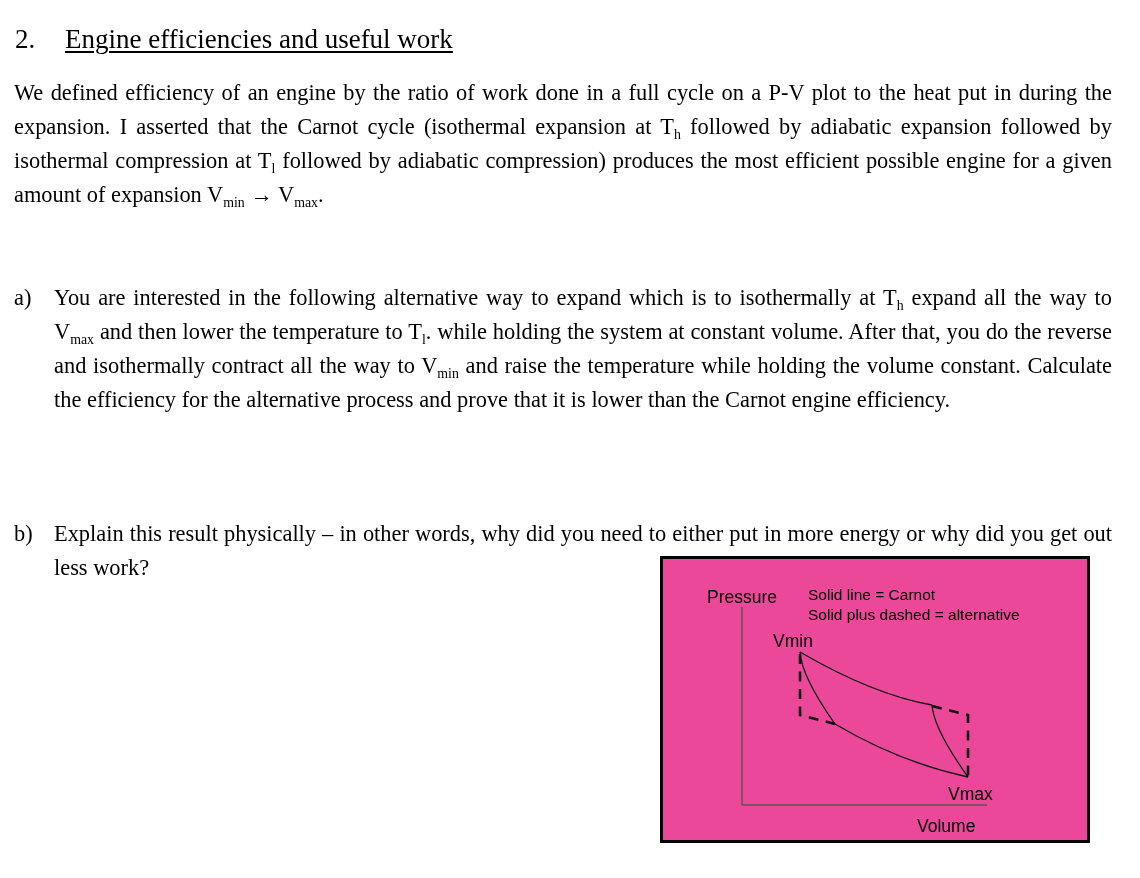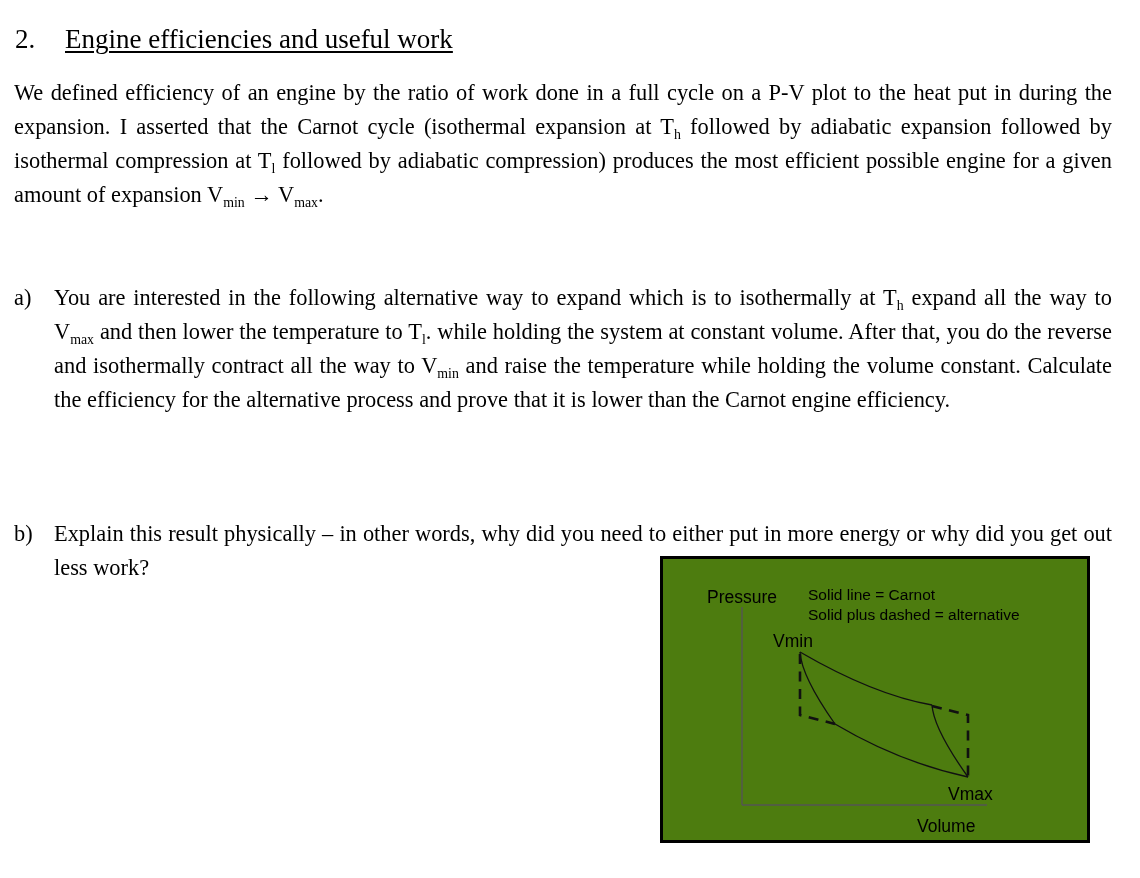--- a/index.html
+++ b/index.html
@@ -48,21 +48,21 @@
   .item .ibody { display: block; margin-left: 40px; text-align: justify; }
   sub { font-size: 0.62em; line-height: 0; }
   .figure {
     position: absolute;
     left: 660px;
     top: 556px;
     width: 430px;
     height: 287px;
     border: 3px solid #000000;
     box-sizing: border-box;
-    background: #4d7c0f;
+    background: #ec4899;
   }
   .figure svg { display: block; width: 424px; height: 281px; }
   .solid  { fill: none; stroke: #111111; stroke-width: 1.3; }
   .dashed { fill: none; stroke: #111111; stroke-width: 2.6; stroke-dasharray: 10 7.5; }
   .axis   { stroke: #555555; stroke-width: 1.4; }
   .flabel  { font-family: "Liberation Sans", sans-serif; font-size: 17.5px; fill: #000000; }
   .flegend { font-family: "Liberation Sans", sans-serif; font-size: 15.5px; fill: #000000; }
 </style>
 </head>
 <body>

